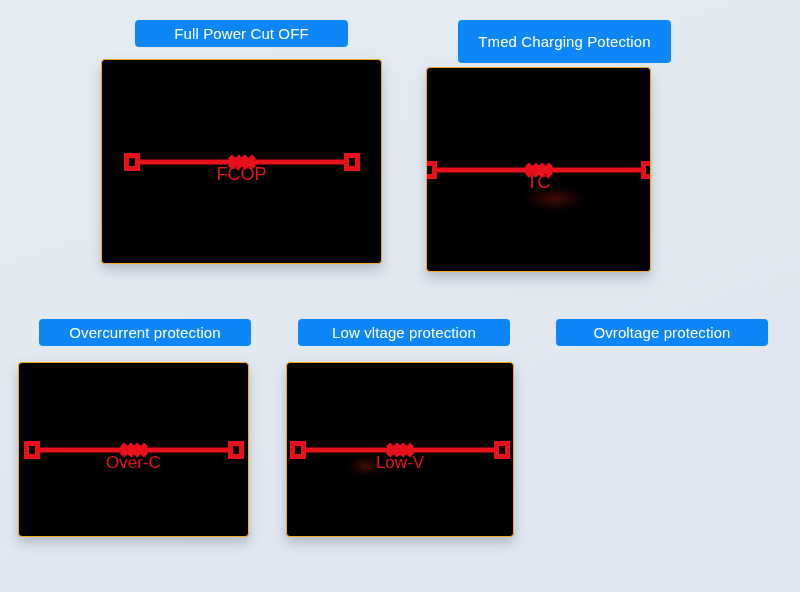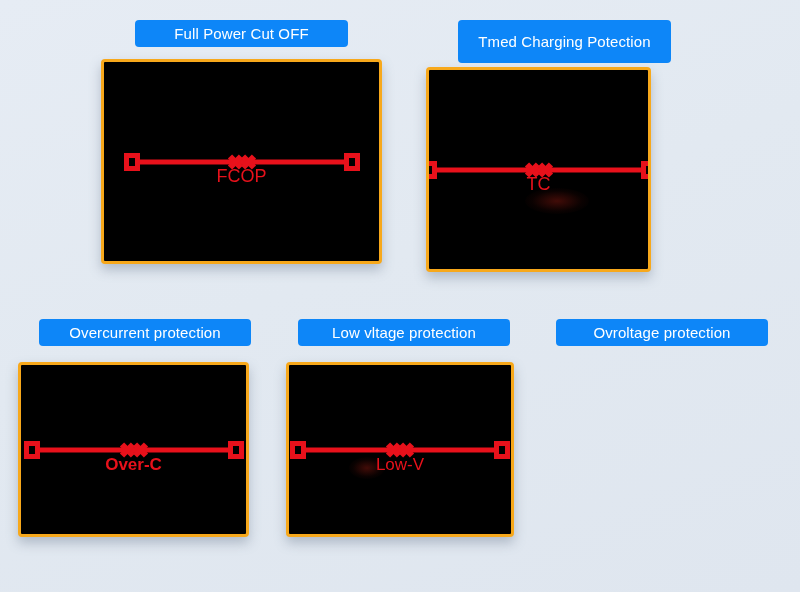--- a/index.html
+++ b/index.html
@@ -42,21 +42,21 @@
     padding: 0 10px;
     white-space: nowrap;
     cursor: pointer;
     user-select: none;
   }
 
   
   .panel {
     position: absolute;
     background: #000000;
-    border: 3px solid #737373;
+    border: 1px solid #737373;
     border-radius: 4px;
     box-sizing: border-box;
     box-shadow: 0 6px 12px rgba(110, 124, 143, 0.42);
     overflow: hidden;
   }
 
   .panel-inner {
     position: absolute;
     left: 0; top: 0; right: 0; bottom: 0;
   }
@@ -140,21 +140,21 @@
           <rect x="208.5" y="15.5" width="11" height="13" fill="none" stroke="#e8111b" stroke-width="5"></rect>
           <g>
             <line x1="100" y1="16.5" x2="111" y2="27.5" stroke="#e8111b" stroke-width="6" stroke-linecap="butt"></line>
             <line x1="111" y1="16.5" x2="100" y2="27.5" stroke="#e8111b" stroke-width="6" stroke-linecap="butt"></line>
           </g>
           <g>
             <line x1="113" y1="16.5" x2="124" y2="27.5" stroke="#e8111b" stroke-width="6" stroke-linecap="butt"></line>
             <line x1="124" y1="16.5" x2="113" y2="27.5" stroke="#e8111b" stroke-width="6" stroke-linecap="butt"></line>
           </g>
         </svg>
-        <div class="sym-label" style="top: 90px; font-size: 17px; color: rgb(232, 17, 27); font-weight: bold;">Over-C</div>
+        <div class="sym-label" style="top: 90px; font-size: 17px; color: rgb(232, 17, 27);">Over-C</div>
       </div>
     </div>
     <div class="btn" style="left: 298px; top: 319px; width: 212px; height: 27px; font-size: 15px; background: rgb(13, 134, 248); color: rgb(255, 255, 255);">Low vltage protection</div>
     <div class="panel" style="left: 286px; top: 362px; width: 228px; height: 175px; border-color: rgb(247, 168, 27); background: rgb(0, 0, 0);">
       <div class="panel-inner">
         <div class="smudge" style="left: 60px; top: 92px; width: 36px; height: 22px;"></div>
         <svg width="224" height="44" viewBox="0 0 224 44" class="schematic">
           <line x1="18" y1="22" x2="206" y2="22" stroke="#e8111b" stroke-width="5"></line>
           <rect x="4.5" y="15.5" width="11" height="13" fill="none" stroke="#e8111b" stroke-width="5"></rect>
           <rect x="208.5" y="15.5" width="11" height="13" fill="none" stroke="#e8111b" stroke-width="5"></rect>

